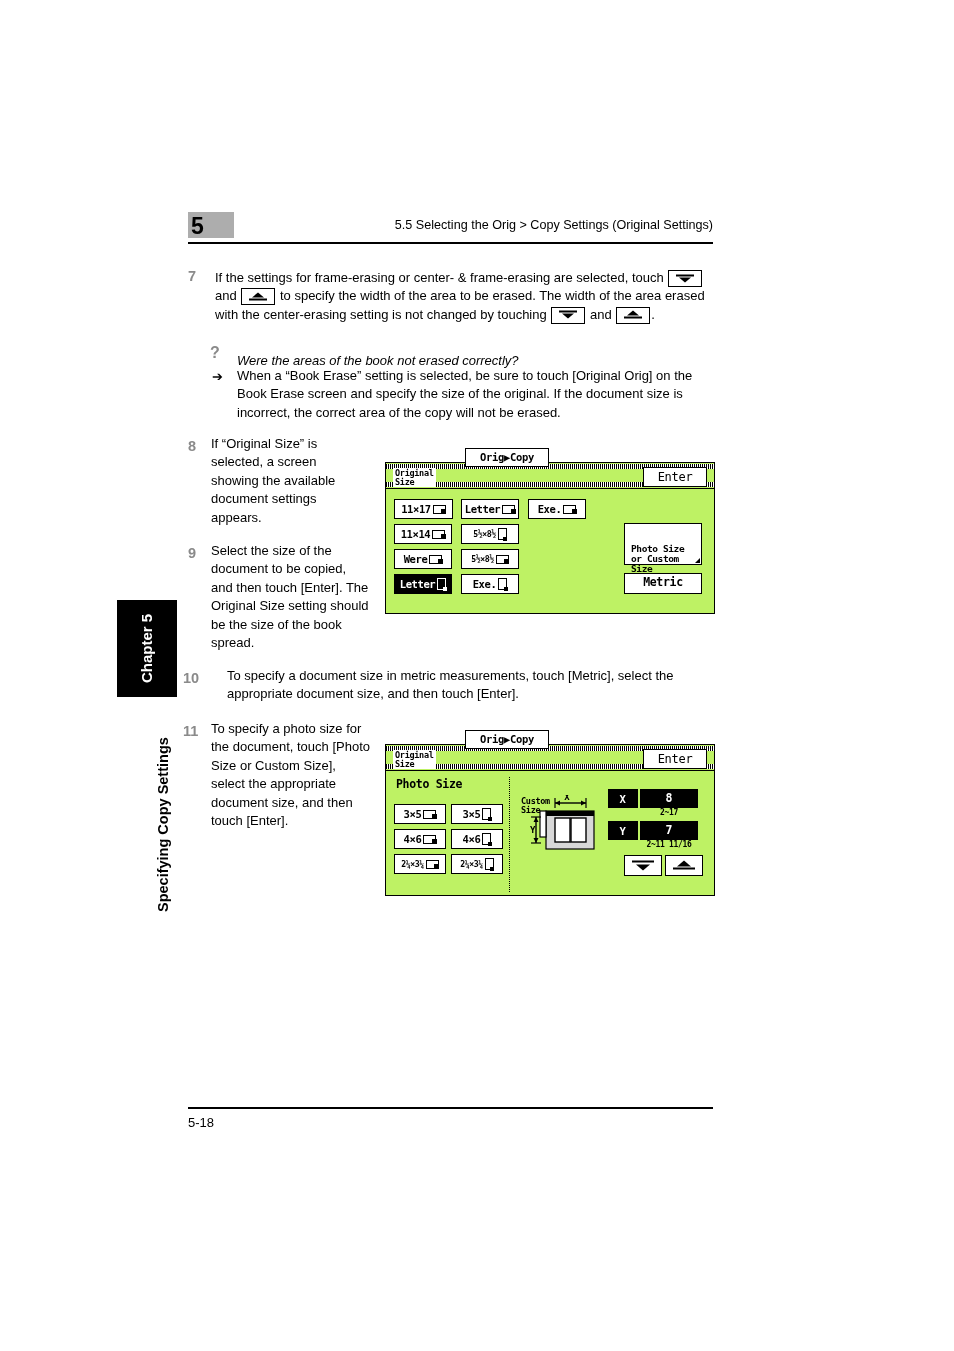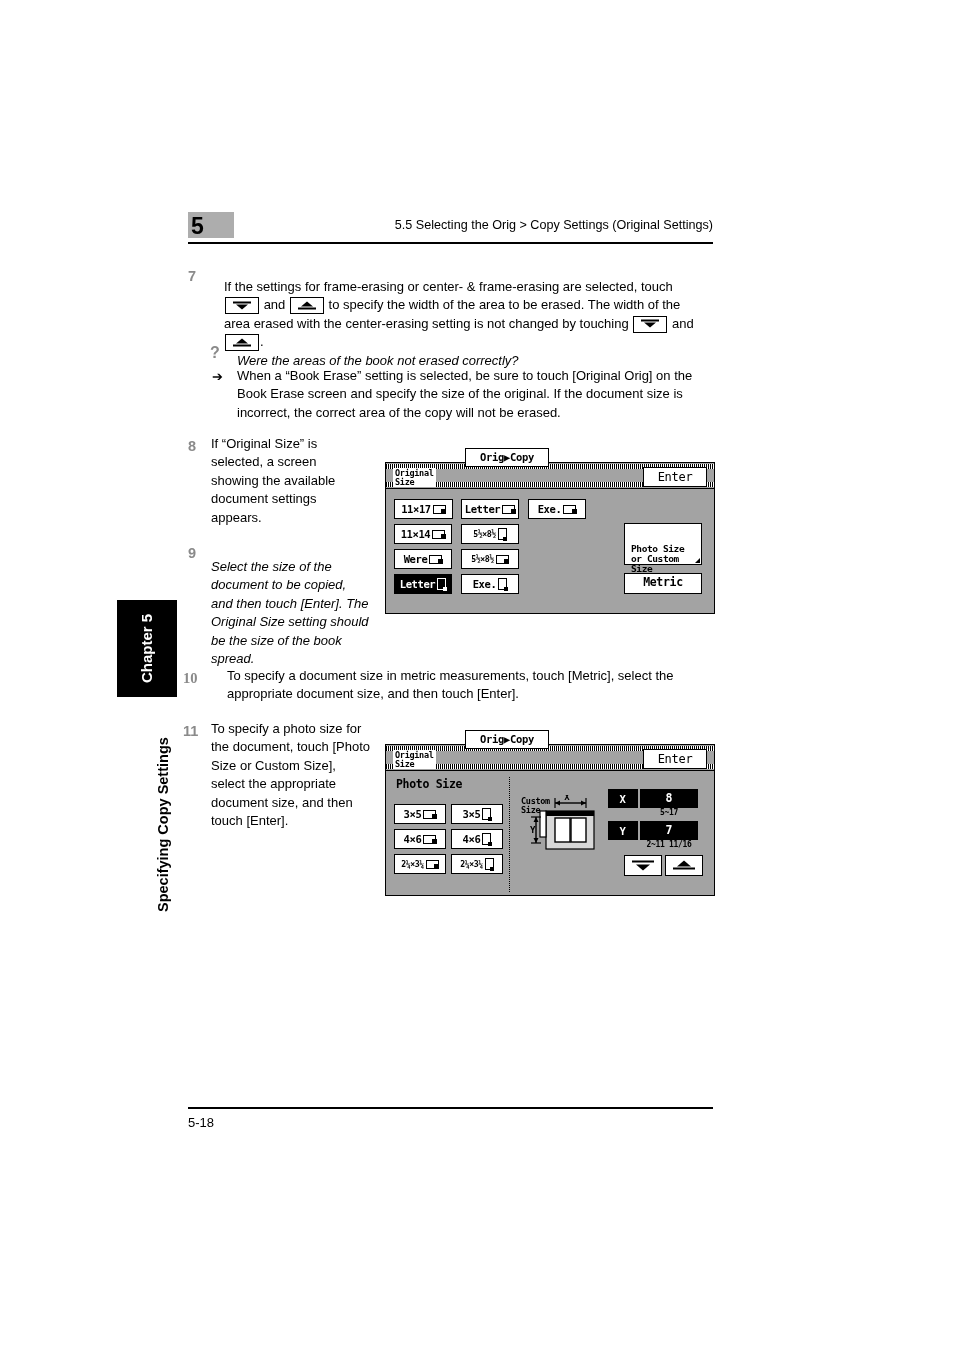--- a/index.html
+++ b/index.html
@@ -115,21 +115,21 @@
     position: absolute;
     color: #8a8a8a;
     font-size: 14.5px;
     font-weight: bold;
     line-height: 18.4px;
     text-align: left;
   }
   .step-body {
     position: absolute;
   }
-  .step-body p { margin: 13px; }
+  .step-body p { margin: 4px; }
 
   
   #step7 { left: 188px; top: 265px; width: 525px; }
   #step7 .step-num { left: 0; top: 2px; width: 18px; }
   #step7 .step-body { left: 23px; top: 0; width: 502px; }
 
   .inline-btn {
     display: inline-block;
     vertical-align: -5px;
     width: 32px;
@@ -212,24 +212,24 @@
     line-height: 18.4px;
   }
 
   
   #step8 { left: 188px; top: 435px; width: 180px; }
   #step8 .step-num { left: 0; top: 2px; width: 18px; }
   #step8 .step-body { left: 23px; top: 0; width: 150px; }
   
   #step9 { left: 188px; top: 542px; width: 185px; }
   #step9 .step-num { left: 0; top: 2px; width: 18px; }
-  #step9 .step-body { left: 23px; top: 16px; width: 158px; font-style: italic; }
+  #step9 .step-body { left: 23px; top: 0; width: 158px; }
   
   #step10 { left: 183px; top: 667px; width: 530px; }
-  #step10 .step-num { left: 0; top: 2px; width: 25px; font-family: Liberation Serif, serif; }
+  #step10 .step-num { left: 0; top: 2px; width: 25px; }
   #step10 .step-body { left: 44px; top: 0; width: 500px; }
   
   #step11 { left: 183px; top: 720px; width: 190px; }
   #step11 .step-num { left: 0; top: 2px; width: 25px; }
   #step11 .step-body { left: 28px; top: 0; width: 160px; }
 
   
   .lcd {
     position: absolute;
     font-family: "DejaVu Sans Mono", monospace;
@@ -242,21 +242,21 @@
     font-size: 10.5px;
     font-weight: bold;
     letter-spacing: -0.3px;
     line-height: 17px;
     height: 17px;
     z-index: 3;
   }
   .lcd-frame {
     position: absolute;
     border: 1.8px solid #000;
-    background: #a3a3a3;
+    background: #bef264;
     box-sizing: border-box;
   }
   .lcd-titlebar {
     position: absolute;
     left: 0; right: 0; top: 0;
     height: 26px;
     border-bottom: 1.6px solid #000;
     box-sizing: border-box;
   }
   .hatch-band {
@@ -679,21 +679,21 @@
         <polygon points="8,48 5.5,43 10.5,43" fill="#000"></polygon>
         <line x1="3" y1="22" x2="13" y2="22" stroke="#000" stroke-width="1.2"></line>
         <line x1="3" y1="48" x2="13" y2="48" stroke="#000" stroke-width="1.2"></line>
         <text x="2" y="38" font-family="DejaVu Sans Mono, monospace" font-size="9" font-weight="bold" fill="#000">Y</text>
       </svg>
     </div>
 
     <div class="xy-row" style="left:222px; top:44px; width:92px;">
       <div class="xy-tag"><span>X</span></div>
       <div class="xy-value">8</div>
-      <div class="xy-range">5~17</div>
+      <div class="xy-range">2~17</div>
     </div>
 
     <div class="xy-row" style="left:222px; top:76px; width:92px;">
       <div class="xy-tag"><span>Y</span></div>
       <div class="xy-value">7</div>
       <div class="xy-range">2~11 11/16</div>
     </div>
 
     <div class="arrow-btn" style="left:238px; top:110px; width:38px; height:21px;">
       <span class="tri-stack tri-down">

